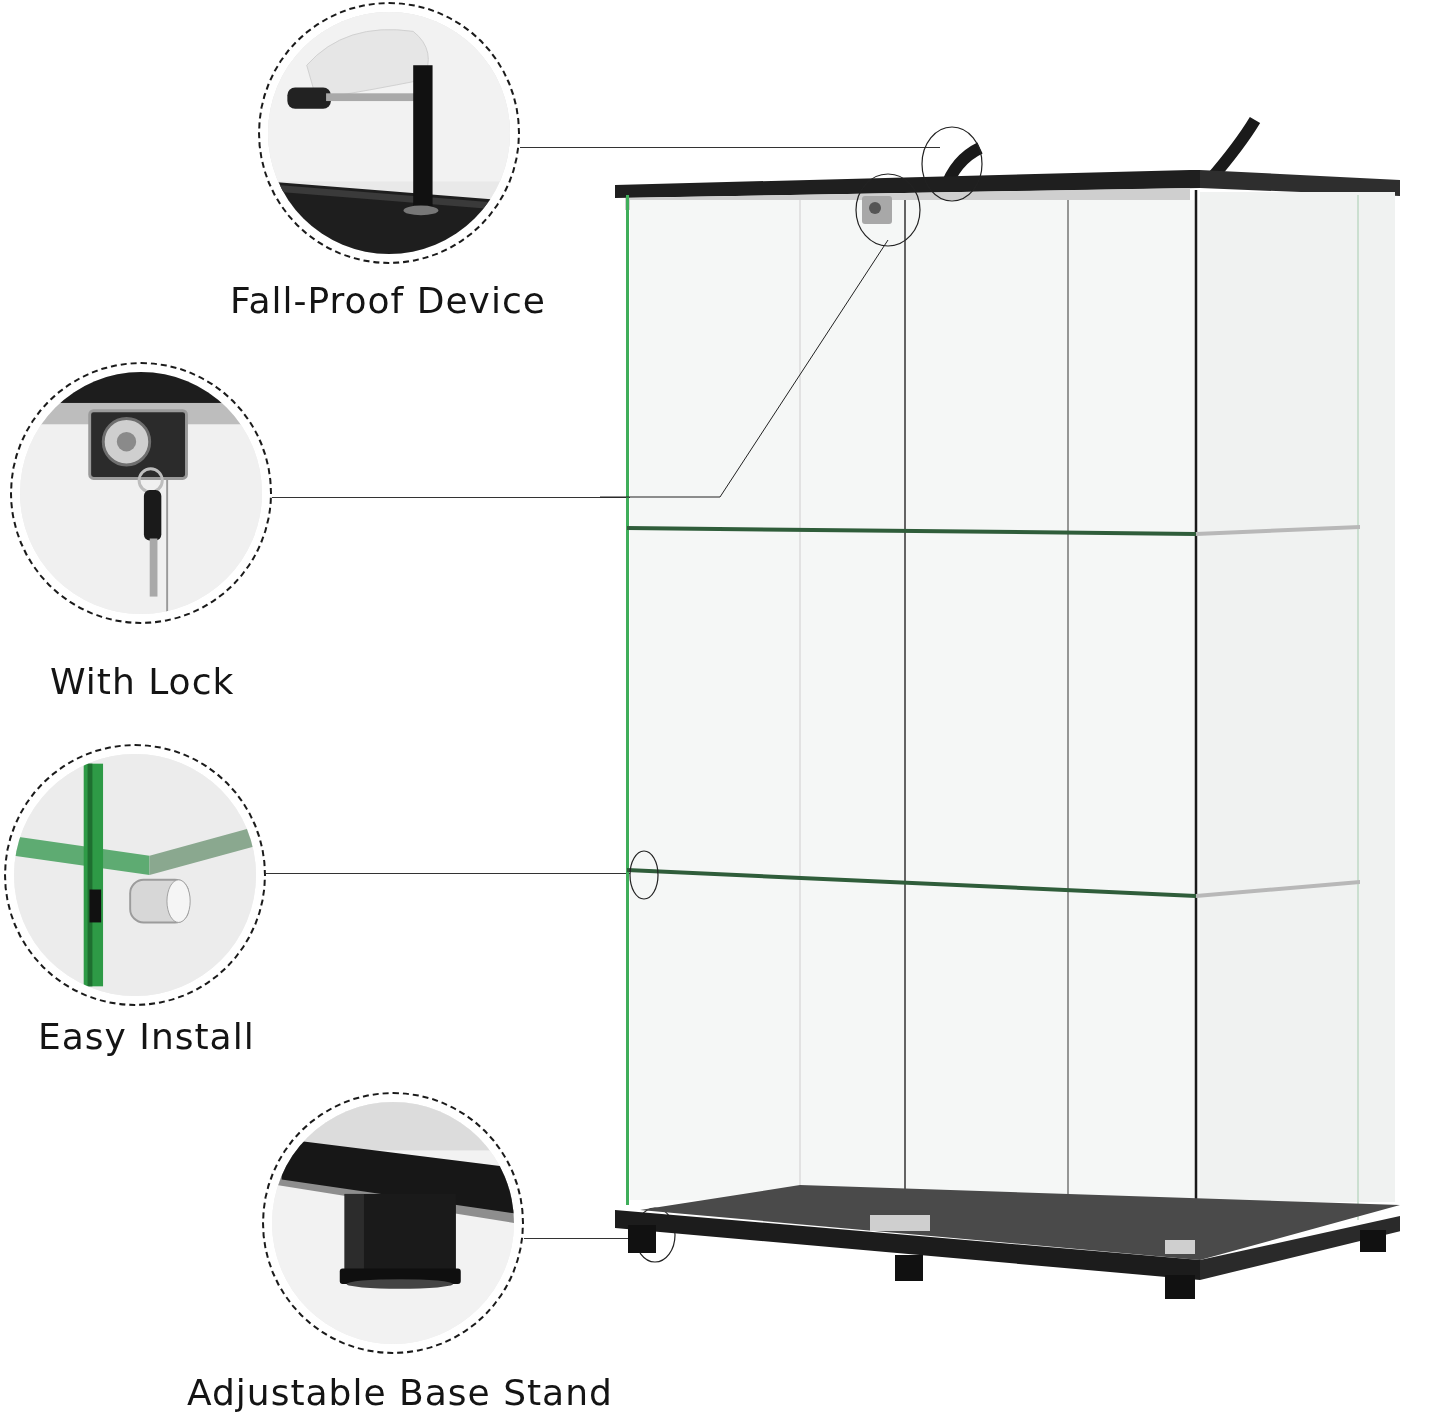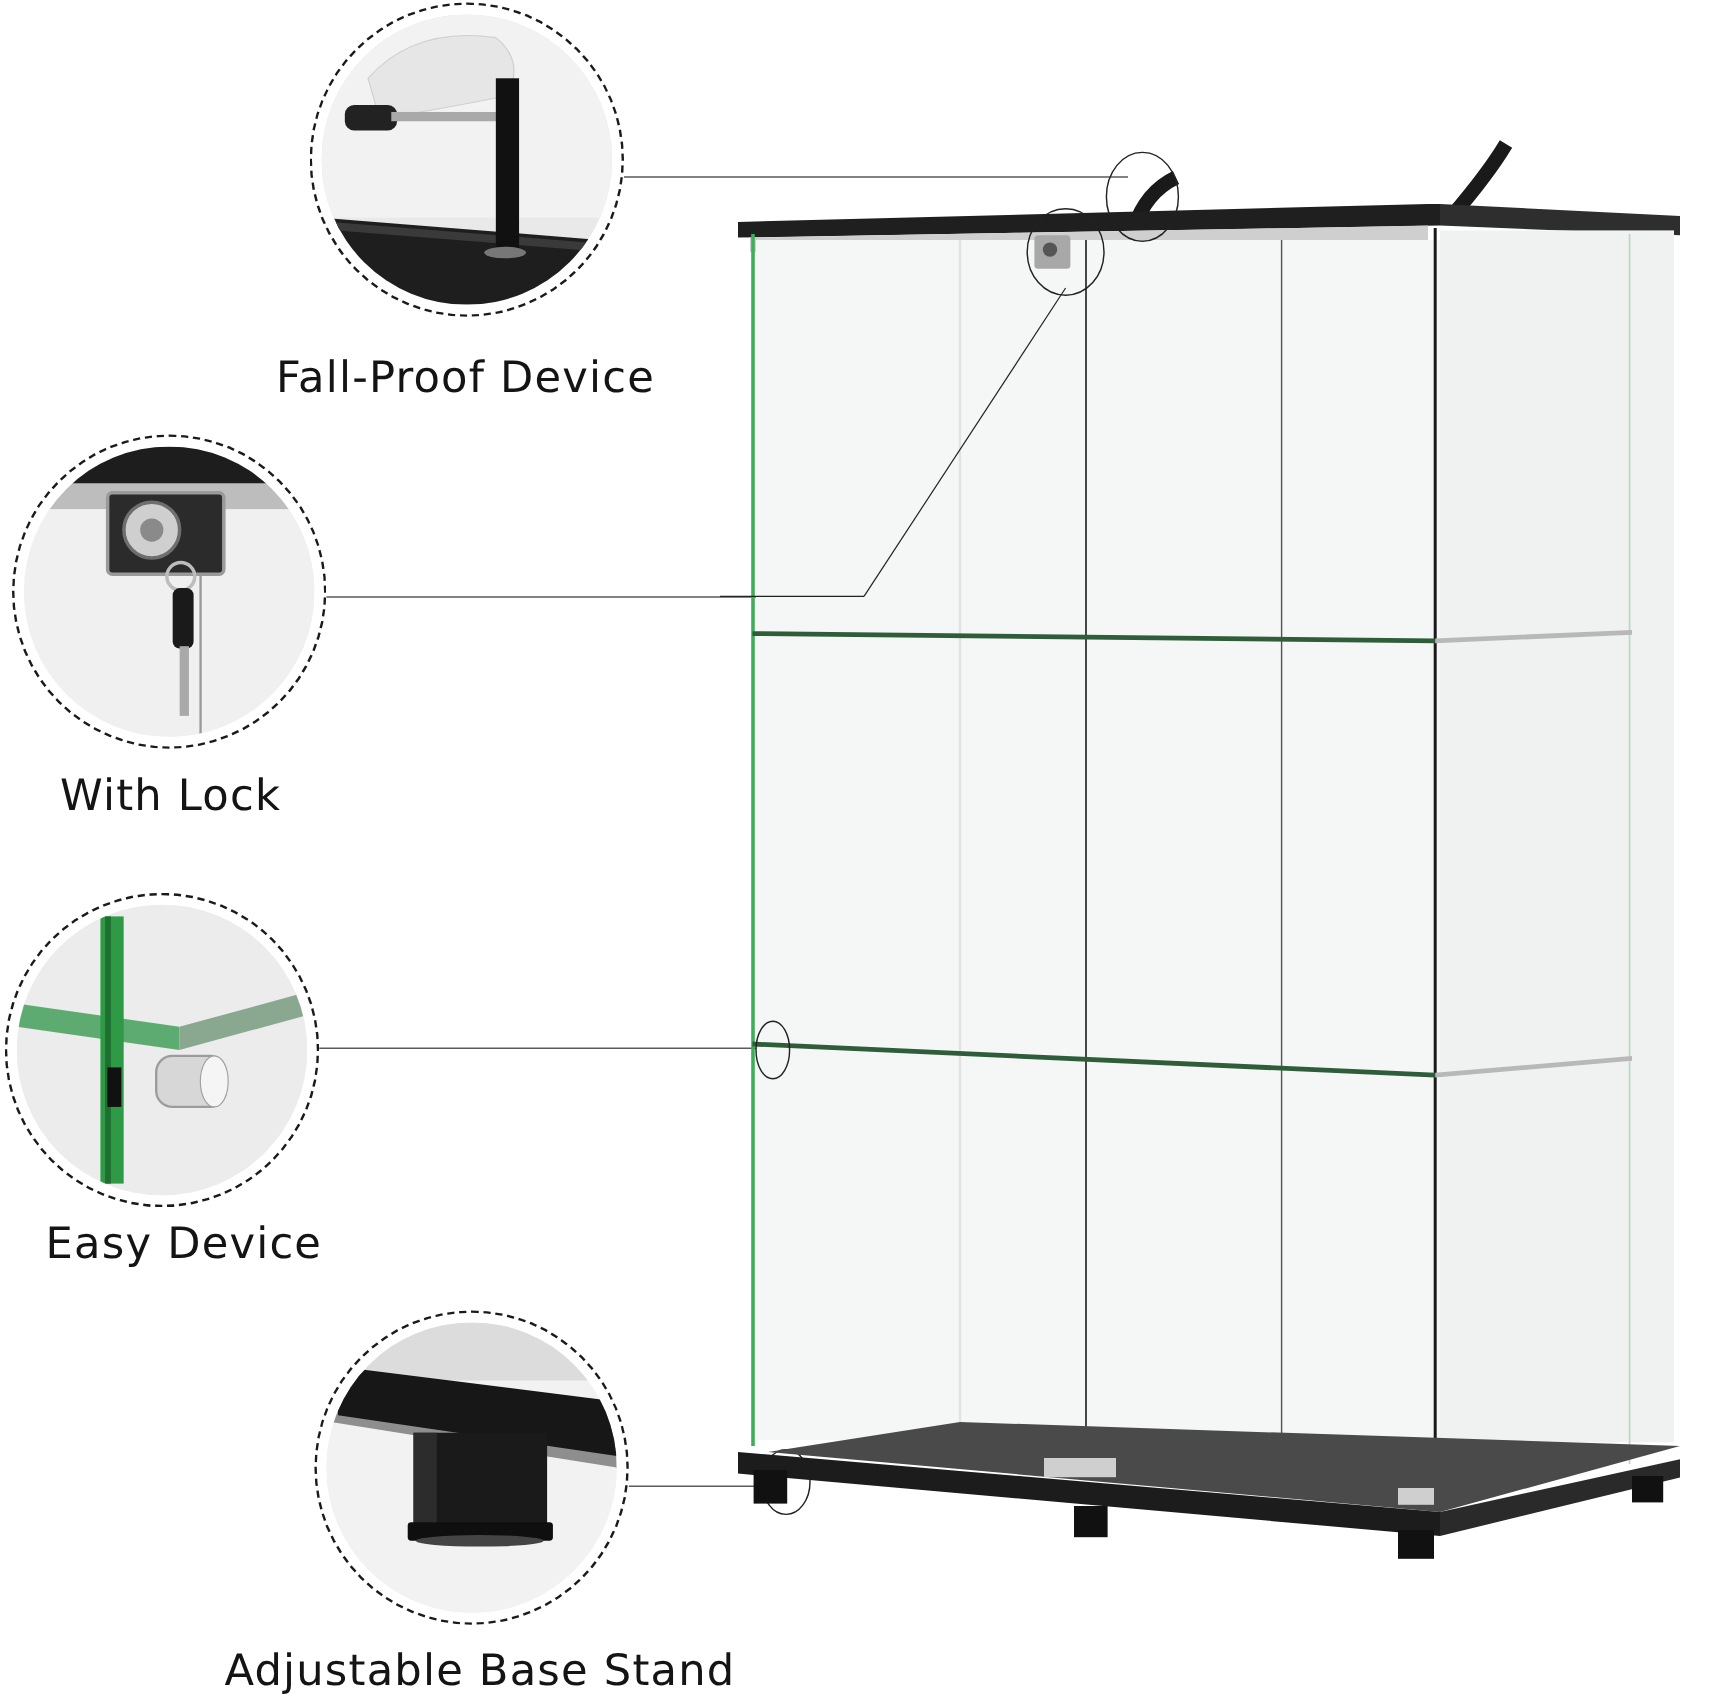--- a/index.html
+++ b/index.html
@@ -48,61 +48,61 @@
         <path d="M40,55 Q80,10 150,20 Q175,40 160,70 Q110,80 50,90 Z" fill="#e6e6e6" stroke="#cfcfcf"></path>
         <rect x="20" y="78" width="45" height="22" rx="8" fill="#222"></rect>
         <rect x="60" y="84" width="105" height="8" fill="#a9a9a9"></rect>
         <rect x="155" y="82" width="14" height="12" fill="#c9c9c9"></rect>
         <rect x="150" y="55" width="20" height="150" fill="#111"></rect>
         <ellipse cx="158" cy="205" rx="18" ry="5" fill="#777"></ellipse>
       </svg>
     </div>
   </div>
   <div class="leader" style="left:520px; top:147px; width:420px;"></div>
-  <div class="label" style="left:230px; top:280px;margin-top:15px;">Fall-Proof Device</div>
+  <div class="label" style="left:230px; top:280px;">Fall-Proof Device</div>
 </div>
 
 <div class="callout">
   <div class="circle" style="left:10px; top:362px; width:262px; height:262px;">
     <div class="circle-inner">
       <svg viewBox="0 0 250 250">
         <rect width="250" height="250" fill="#f0f0f0"></rect>
         <rect x="0" y="0" width="250" height="32" fill="#1d1d1d"></rect>
         <rect x="0" y="32" width="250" height="22" fill="#bdbdbd"></rect>
         <rect x="72" y="40" width="100" height="70" rx="4" fill="#2b2b2b" stroke="#9a9a9a" stroke-width="3"></rect>
         <circle cx="110" cy="72" r="24" fill="#cfcfcf" stroke="#6e6e6e" stroke-width="3"></circle>
         <circle cx="110" cy="72" r="10" fill="#8a8a8a"></circle>
         <circle cx="135" cy="112" r="12" fill="none" stroke="#bdbdbd" stroke-width="3"></circle>
         <rect x="128" y="122" width="18" height="52" rx="6" fill="#1a1a1a"></rect>
         <rect x="134" y="172" width="8" height="60" fill="#a9a9a9"></rect>
         <line x1="152" y1="110" x2="152" y2="250" stroke="#999" stroke-width="2"></line>
       </svg>
     </div>
   </div>
   <div class="leader" style="left:272px; top:497px; width:450px;"></div>
-  <div class="label" style="left:50px; top:643px;">With Lock</div>
+  <div class="label" style="left:50px; top:661px;">With Lock</div>
 </div>
 
 <div class="callout">
   <div class="circle" style="left:4px; top:744px; width:262px; height:262px;">
     <div class="circle-inner">
       <svg viewBox="0 0 250 250">
         <rect width="250" height="250" fill="#ececec"></rect>
         <polygon points="0,85 140,105 140,125 0,105" fill="#5eab72"></polygon>
         <polygon points="140,105 250,75 250,95 140,125" fill="#8aa88f"></polygon>
         <rect x="72" y="10" width="20" height="230" fill="#2e9a46"></rect>
         <rect x="76" y="10" width="5" height="230" fill="#1e6f30"></rect>
         <rect x="78" y="140" width="12" height="34" fill="#111"></rect>
         <rect x="120" y="130" width="60" height="44" rx="14" fill="#d7d7d7" stroke="#9c9c9c" stroke-width="2"></rect>
         <ellipse cx="170" cy="152" rx="12" ry="22" fill="#f5f5f5" stroke="#a0a0a0"></ellipse>
       </svg>
     </div>
   </div>
   <div class="leader" style="left:266px; top:873px; width:368px;"></div>
-  <div class="label" style="left:38px; top:1016px;">Easy Device</div>
+  <div class="label" style="left:38px; top:1016px;">Easy Install</div>
 </div>
 
 <div class="callout">
   <div class="circle" style="left:262px; top:1092px; width:262px; height:262px;">
     <div class="circle-inner">
       <svg viewBox="0 0 250 250">
         <rect width="250" height="250" fill="#f2f2f2"></rect>
         <rect x="0" y="0" width="250" height="50" fill="#dcdcdc"></rect>
         <polygon points="0,40 250,70 250,125 0,85" fill="#8e8e8e"></polygon>
         <polygon points="10,38 250,68 250,115 10,80" fill="#171717"></polygon>

